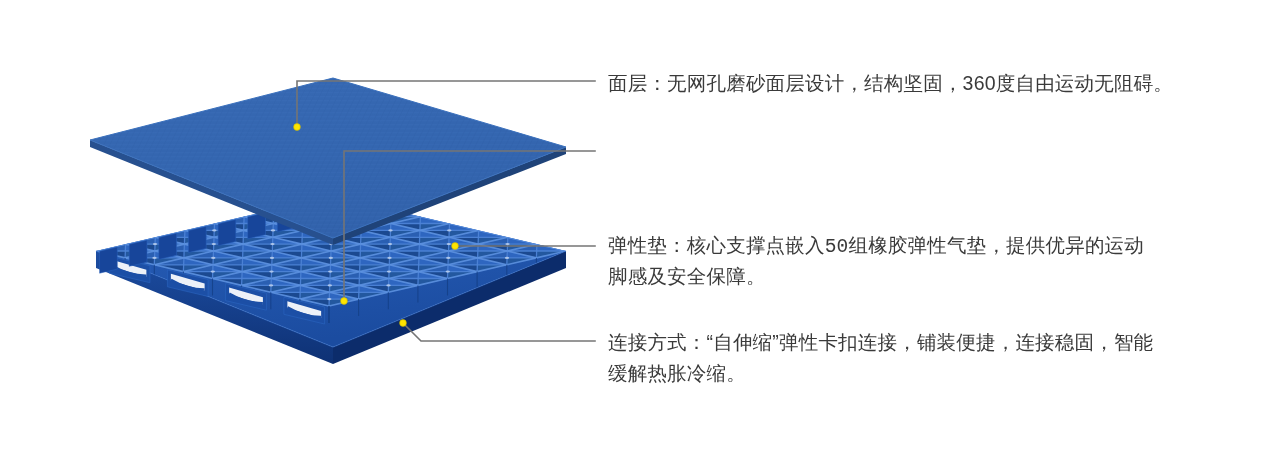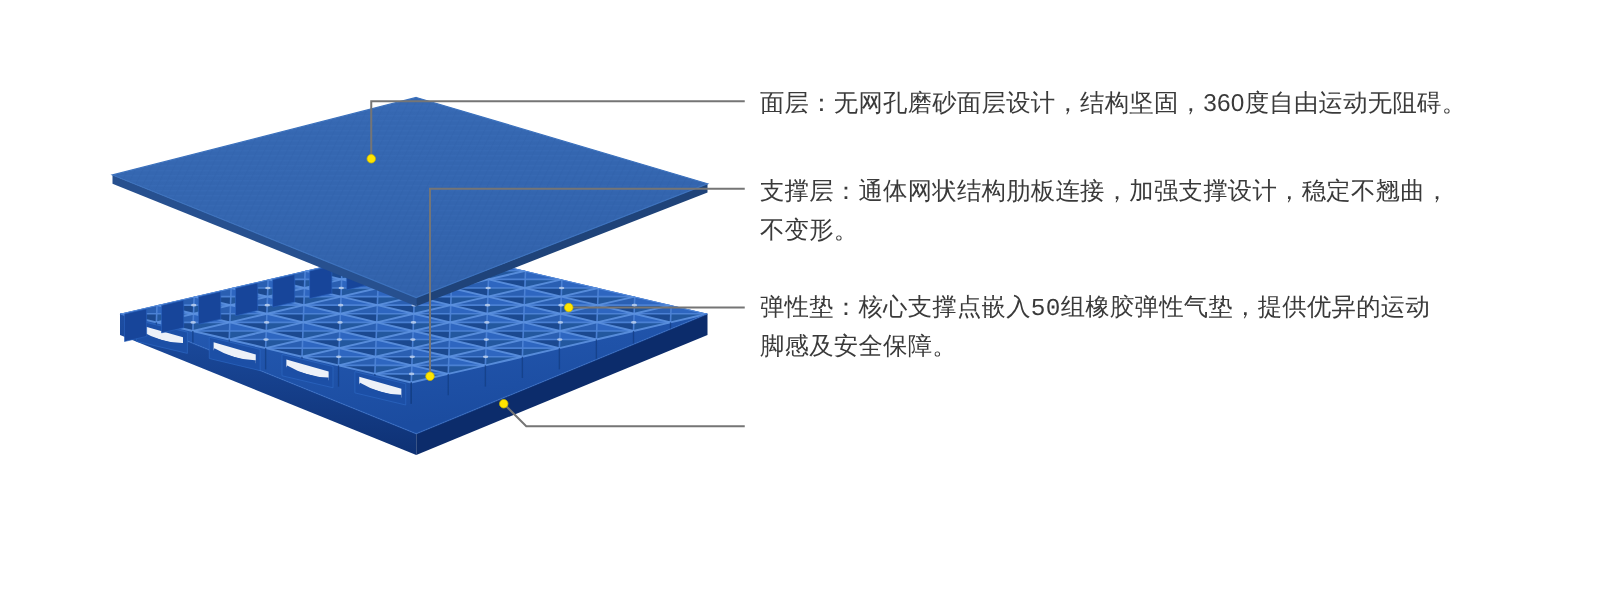--- a/index.html
+++ b/index.html
@@ -744,20 +744,20 @@
     <g id="markers">
         <circle cx="297" cy="127" r="3.4" fill="#ffe500" stroke="#c9b400" stroke-width="0.6"></circle>
         <circle cx="344" cy="301" r="3.4" fill="#ffe500" stroke="#c9b400" stroke-width="0.6"></circle>
         <circle cx="455" cy="246" r="3.4" fill="#ffe500" stroke="#c9b400" stroke-width="0.6"></circle>
         <circle cx="403" cy="323" r="3.4" fill="#ffe500" stroke="#c9b400" stroke-width="0.6"></circle>
       </g>
   </svg>
 
   <div class="callout-text" id="callout-text-1">面层：无网孔磨砂面层设计，结构坚固，360度自由运动无阻碍。</div>
 
-  <div class="callout-text" id="callout-text-2">支撑层：通体网状结构肋板连接，加强支撑设计，稳定不翘曲，
-不变形。</div>
 
   <div class="callout-text" id="callout-text-3">弹性垫：核心支撑点嵌入50组橡胶弹性气垫，提供优异的运动
 脚感及安全保障。</div>
 
+  <div class="callout-text" id="callout-text-4">连接方式：“自伸缩”弹性卡扣连接，铺装便捷，连接稳固，智能
+缓解热胀冷缩。</div>
 
 </div>
 
 </body></html>

